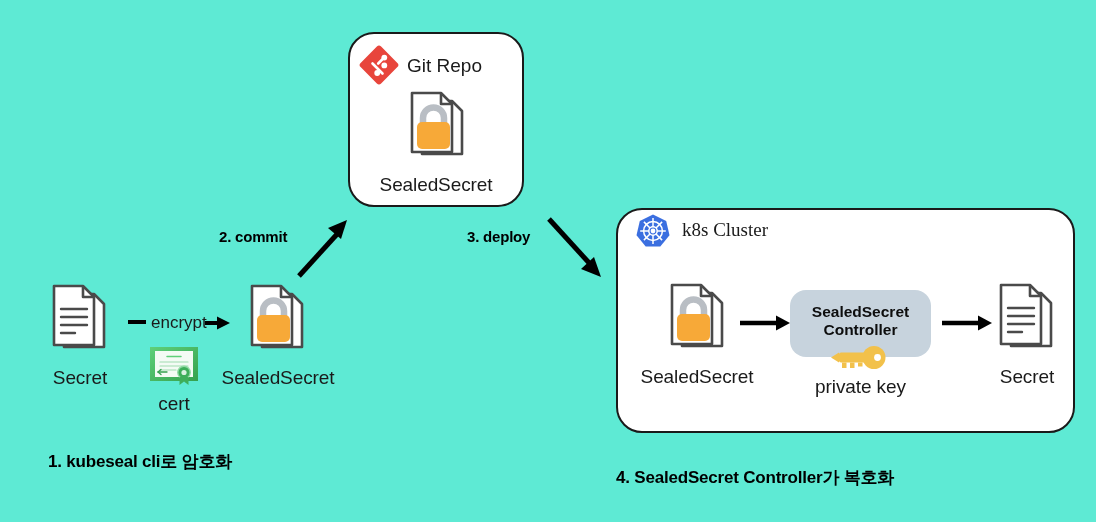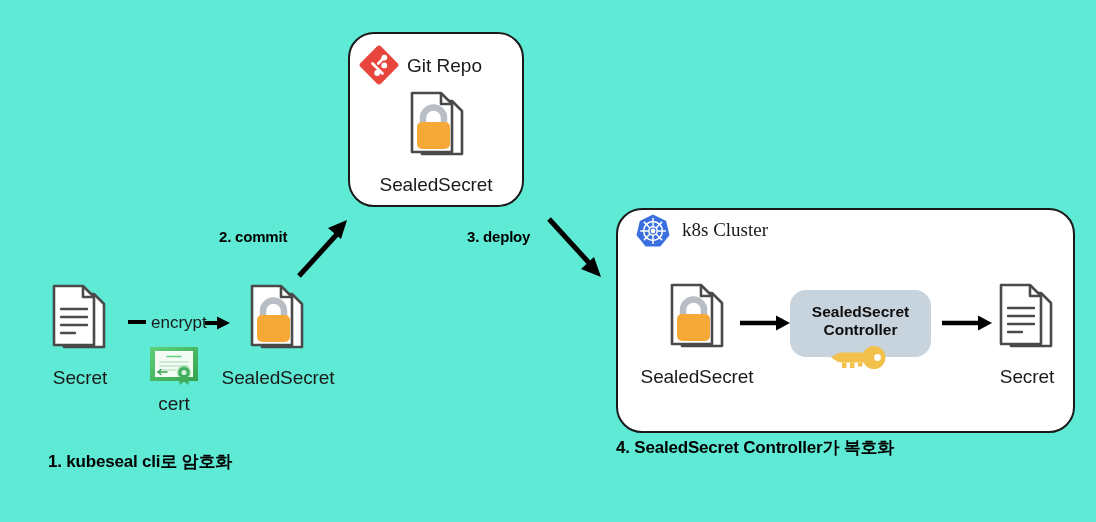--- a/index.html
+++ b/index.html
@@ -173,20 +173,21 @@
         <circle cx="43" cy="12.5" r="11.5"></circle>
         <rect x="8" y="7.5" width="36" height="10" rx="2"></rect>
         <polygon points="8,7.5 0,12.5 8,17.5"></polygon>
         <rect x="11" y="17.5" width="4.5" height="5.5"></rect>
         <rect x="19" y="17.5" width="4.5" height="5.5"></rect>
         <rect x="27" y="17.5" width="4.5" height="4"></rect>
       </g>
       <circle cx="46.5" cy="12.5" r="3.4" fill="#ffffff"></circle>
     </svg>
   </div>
+  <div class="abs node-label" style="left:790px; top:376px; width:141px;">private key</div>
 
   <div class="abs" style="left:942px; top:313px; width:52px; height:20px;">
     <svg width="52" height="20" viewBox="0 0 52 20">
       <line x1="0" y1="10" x2="38" y2="10" stroke="#000000" stroke-width="4.5"></line>
       <polygon points="36,2.5 50,10 36,17.5" fill="#000000"></polygon>
     </svg>
   </div>
 
   <div class="abs" style="left:991px; top:280px; width:72px; height:78px;">
     <svg width="72" height="78" viewBox="0 0 72 78">
@@ -196,21 +197,21 @@
       <g stroke="#4A4A4A" stroke-width="2.4" stroke-linecap="round">
         <line x1="17" y1="28" x2="43" y2="28"></line>
         <line x1="17" y1="36" x2="43" y2="36"></line>
         <line x1="17" y1="44" x2="43" y2="44"></line>
         <line x1="17" y1="52" x2="31" y2="52"></line>
       </g>
     </svg>
   </div>
   <div class="abs node-label" style="left:962px; top:366px; width:130px;">Secret</div>
 
-  <div class="abs caption-label" style="left:616px; top:436px; width:459px;">4. SealedSecret Controller가 복호화</div>
+  <div class="abs caption-label" style="left:616px; top:466px; width:459px;">4. SealedSecret Controller가 복호화</div>
 
   <div class="abs" style="left:44px; top:281px; width:72px; height:78px;">
     <svg width="72" height="78" viewBox="0 0 72 78">
       <path d="M20 13 h30 l10 10 v43 h-40 z" fill="#ffffff" stroke="#4A4A4A" stroke-width="2.6" stroke-linejoin="round"></path>
       <path d="M10 5 h29 l11 11 v48 h-40 z" fill="#ffffff" stroke="#4A4A4A" stroke-width="2.6" stroke-linejoin="round"></path>
       <path d="M39 5 v11 h11" fill="none" stroke="#4A4A4A" stroke-width="2.6" stroke-linejoin="round"></path>
       <g stroke="#4A4A4A" stroke-width="2.4" stroke-linecap="round">
         <line x1="17" y1="28" x2="43" y2="28"></line>
         <line x1="17" y1="36" x2="43" y2="36"></line>
         <line x1="17" y1="44" x2="43" y2="44"></line>

